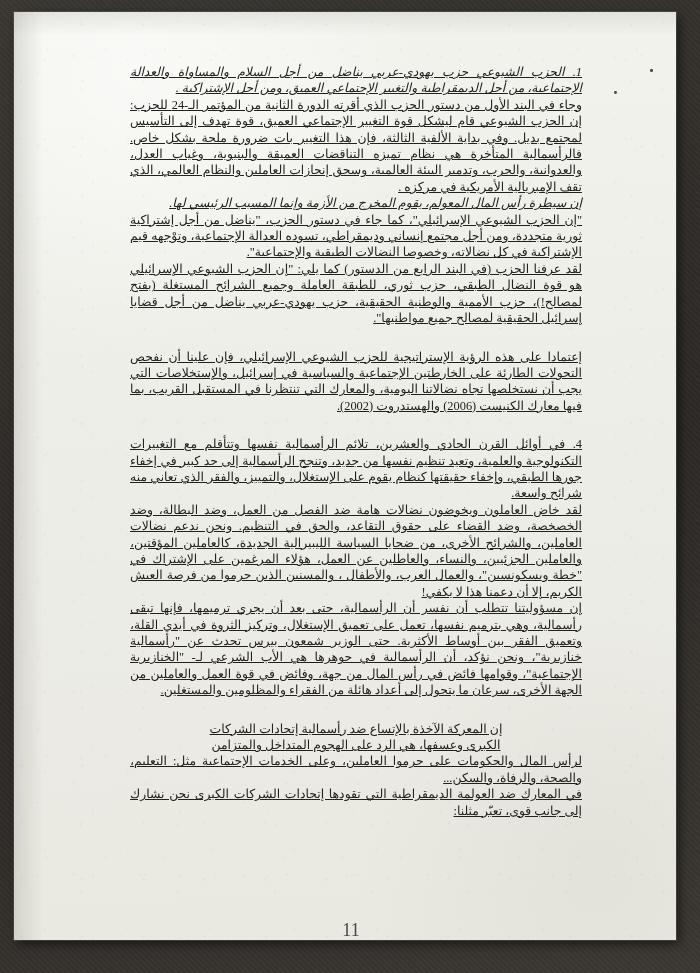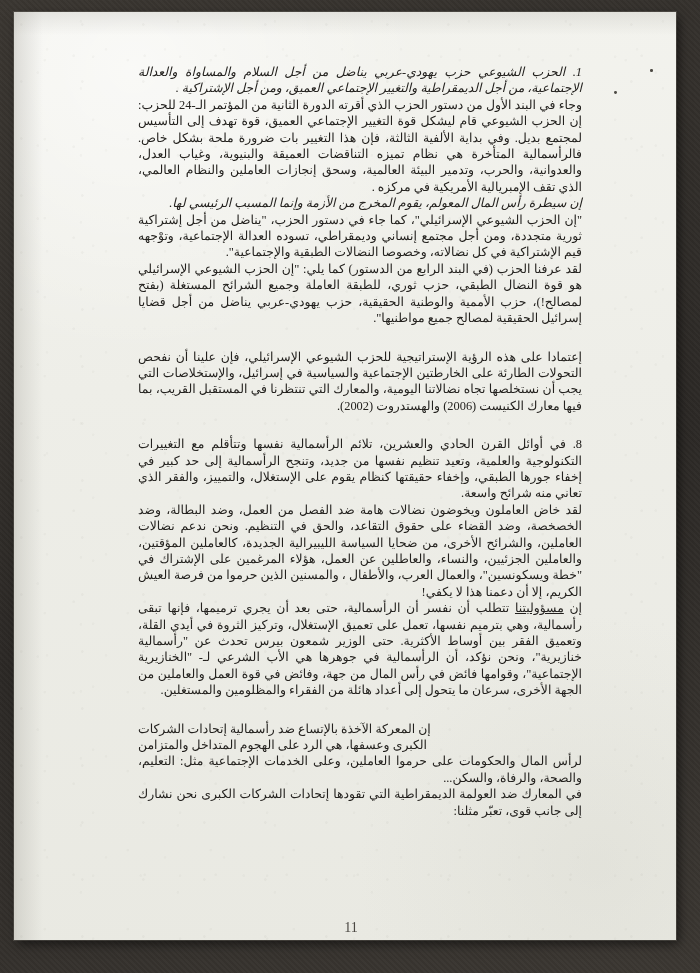--- a/index.html
+++ b/index.html
@@ -82,21 +82,22 @@
     font-family: "Liberation Serif", "DejaVu Serif", serif;
     font-size: 12.4px;
     line-height: 16.4px;
     color: #23211e;
     text-align: justify;
     text-justify: inter-word;
     direction: rtl;
   }
 
   .para {
-    margin: 0 0 0 12px;
+    margin: 0 0 0 4px;
+    text-decoration: underline;
   }
 
   .para + .para {
     margin-top: 0;
   }
   .gap-lg { height: 22px; }
 
   .italic-head {
     font-style: italic;
     font-family: "Liberation Serif", "DejaVu Serif", serif;
@@ -107,31 +108,31 @@
     display: block;
     text-align: justify;
   }
 
   .underline {
     text-decoration: underline;
     text-underline-offset: 1px;
   }
 
   .ragged {
-    text-align: left;
+    text-align: center;
   }
 
   .page-number {
     position: absolute;
     left: 12px;
     right: 0;
     top: 908px;
     text-align: center;
     font-family: "Liberation Serif", "DejaVu Serif", serif;
-    font-size: 14px;
+    font-size: 18px;
     color: #4a4742;
     direction: ltr;
   }
 
   
   .speck {
     position: absolute;
     background: #4e4b45;
     border-radius: 50%;
     pointer-events: none;
@@ -183,21 +184,21 @@
       <p class="para">"إن الحزب الشيوعي الإسرائيلي"، كما جاء في دستور الحزب، "يناضل من أجل إشتراكية ثورية متجددة، ومن أجل مجتمع إنساني وديمقراطي، تسوده العدالة الإجتماعية، وتوْجهه قيم الإشتراكية في كل نضالاته، وخصوصا النضالات الطبقية والإجتماعية".</p>
 
       <p class="para">لقد عرفنا الحزب (في البند الرابع من الدستور) كما يلي: "إن الحزب الشيوعي الإسرائيلي هو قوة النضال الطبقي، حزب ثوري، للطبقة العاملة وجميع الشرائح المستغلة (بفتح لمصالح!)، حزب الأممية والوطنية الحقيقية، حزب يهودي-عربي يناضل من أجل قضايا إسرائيل الحقيقية لمصالح جميع مواطنيها".</p>
 
       <div class="gap-lg"></div>
 
       <p class="para">إعتمادا على هذه الرؤية الإستراتيجية للحزب الشيوعي الإسرائيلي، فإن علينا أن نفحص التحولات الطارئة على الخارطتين الإجتماعية والسياسية في إسرائيل، والإستخلاصات التي يجب أن نستخلصها تجاه نضالاتنا اليومية، والمعارك التي تنتظرنا في المستقبل القريب، بما فيها معارك الكنيست (2006) والهستدروت (2002).</p>
 
       <div class="gap-lg"></div>
 
-      <p class="para">8.  في أوائل القرن الحادي والعشرين، تلائم الرأسمالية نفسها وتتأقلم مع التغييرات التكنولوجية والعلمية، وتعيد تنظيم نفسها من جديد، وتنجح الرأسمالية إلى حد كبير في إخفاء جورها الطبقي، وإخفاء حقيقتها كنظام يقوم على الإستغلال، والتمييز، والفقر الذي تعاني منه شرائح واسعة.</p>
+      <p class="para">4.  في أوائل القرن الحادي والعشرين، تلائم الرأسمالية نفسها وتتأقلم مع التغييرات التكنولوجية والعلمية، وتعيد تنظيم نفسها من جديد، وتنجح الرأسمالية إلى حد كبير في إخفاء جورها الطبقي، وإخفاء حقيقتها كنظام يقوم على الإستغلال، والتمييز، والفقر الذي تعاني منه شرائح واسعة.</p>
 
       <p class="para">لقد خاض العاملون ويخوضون نضالات هامة ضد الفصل من العمل، وضد البطالة، وضد الخصخصة، وضد القضاء على حقوق التقاعد، والحق في التنظيم. ونحن ندعم نضالات العاملين، والشرائح الأخرى، من ضحايا السياسة الليبيرالية الجديدة، كالعاملين المؤقتين، والعاملين الجزئيين، والنساء، والعاطلين عن العمل، هؤلاء المرغمين على الإشتراك في "خطة ويسكونسين"، والعمال العرب، والأطفال ، والمسنين الذين حرموا من فرصة العيش الكريم، إلا أن دعمنا هذا لا يكفي!</p>
 
       <p class="para">إن <span class="underline">مسؤوليتنا</span> تتطلب أن نفسر أن الرأسمالية، حتى بعد أن يجري ترميمها، فإنها تبقى رأسمالية، وهي بترميم نفسها، تعمل على تعميق الإستغلال، وتركيز الثروة في أيدي القلة، وتعميق الفقر بين أوساط الأكثرية. حتى الوزير شمعون بيرس تحدث عن "رأسمالية خنازيرية"، ونحن نؤكد، أن الرأسمالية في جوهرها هي الأب الشرعي لـ- "الخنازيرية الإجتماعية"، وقوامها فائض في رأس المال من جهة، وفائض في قوة العمل والعاملين من الجهة الأخرى، سرعان ما يتحول إلى أعداد هائلة من الفقراء والمظلومين والمستغلين.</p>
 
       <div class="gap-lg"></div>
 
 
       <p class="para ragged">إن المعركة الآخذة بالإتساع ضد رأسمالية إتحادات الشركات</p>
 

